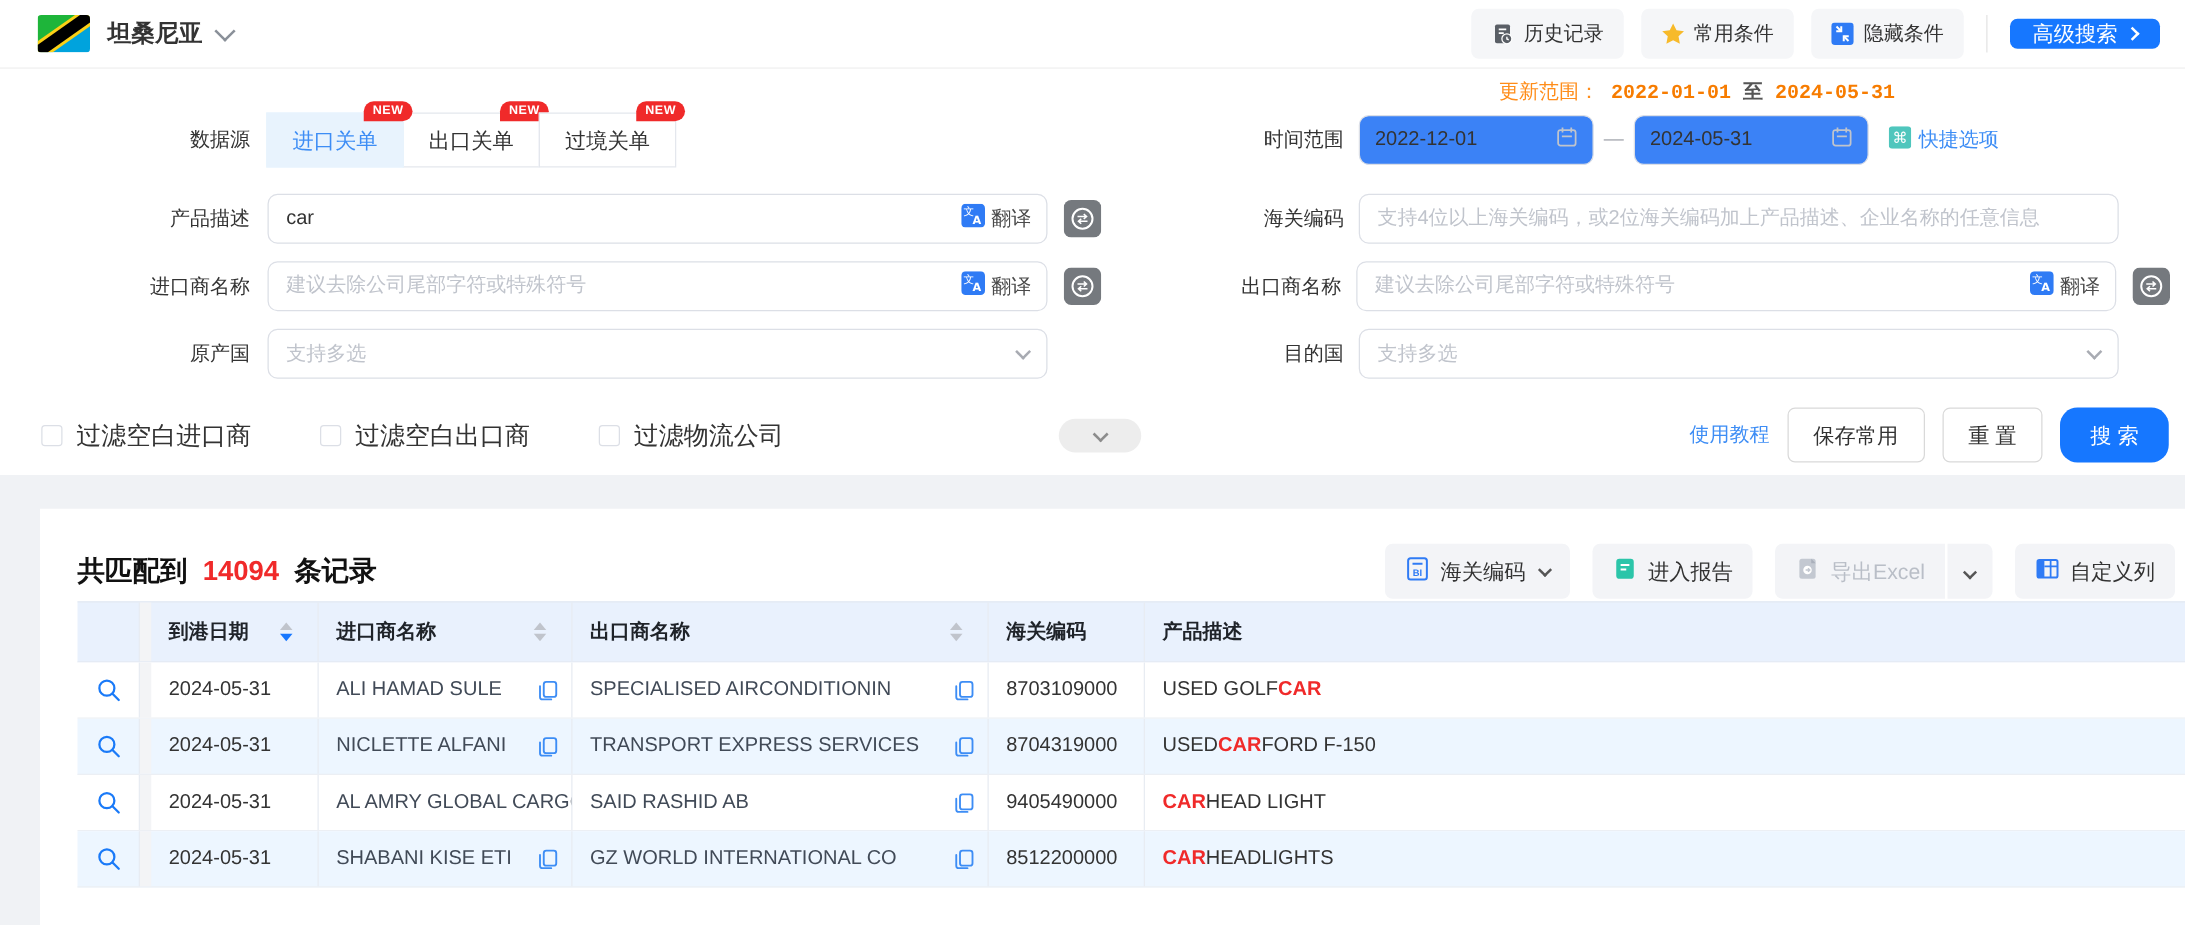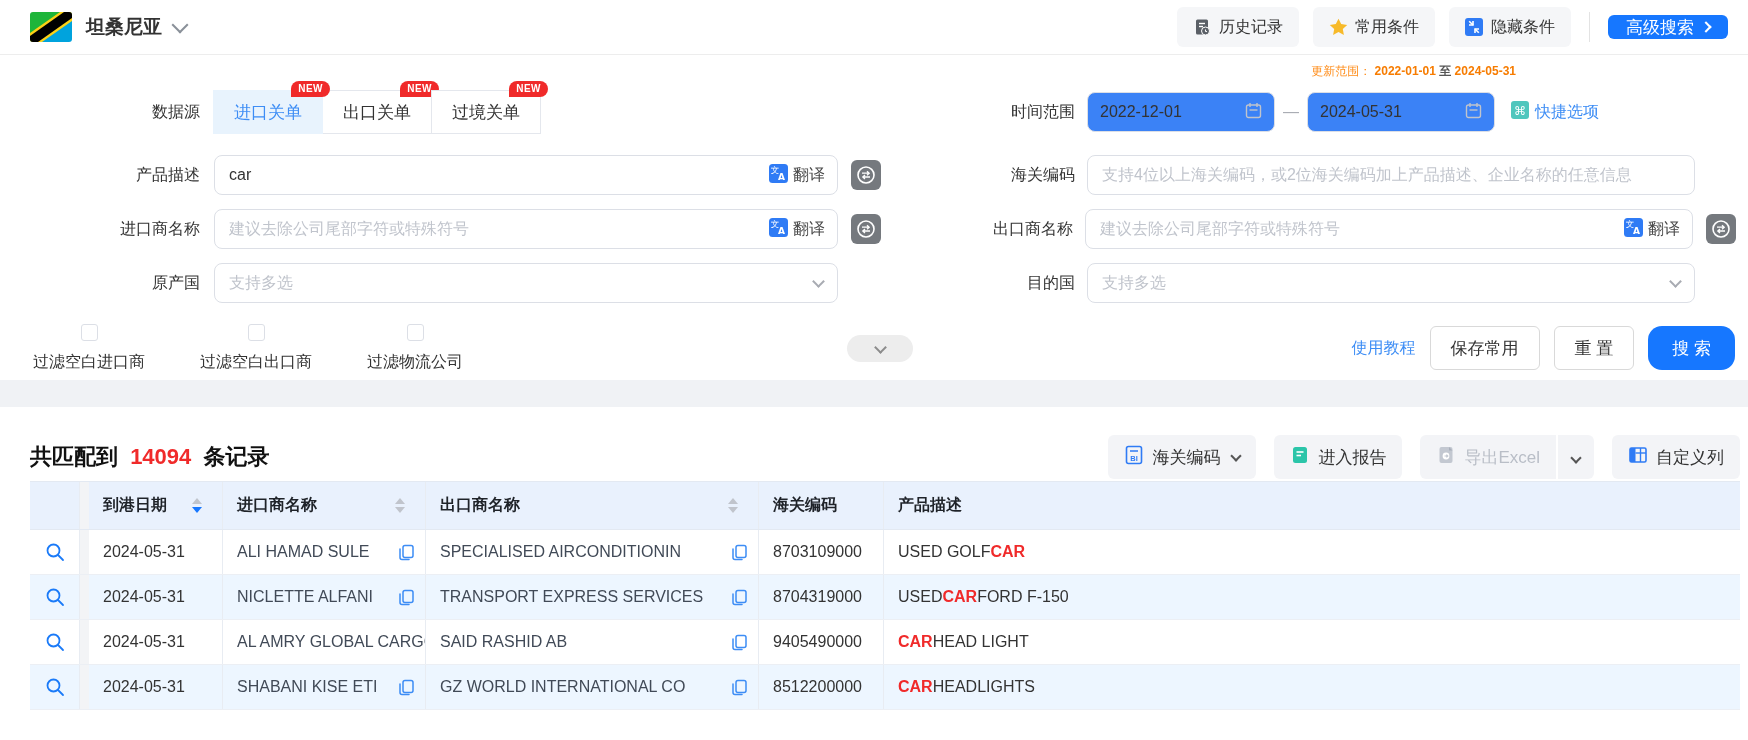--- a/index.html
+++ b/index.html
@@ -17,21 +17,21 @@
     font-size:16px; color:#333; display:flex; align-items:center; gap:8px; cursor:pointer;
     font-family:inherit; }
   .tb-divider { width:1px; height:30px; background:#e3e3e3; margin:0 4px; }
   .tb-primary { height:24px; background:#1677ff; color:#fff; border:none; border-radius:6px;
     padding:0 18px; font-size:17px; display:flex; align-items:center; gap:8px; cursor:pointer;
     font-family:inherit; }
   .chev-r { width:8px; height:8px; border-right:2px solid #fff; border-top:2px solid #fff;
     transform:rotate(45deg); display:inline-block; }
 
   .form-card { position:relative; background:#fff; height:325px; padding-top:35px; }
-  .update-range { position:absolute; top:8px; right:232px; font-size:12px; color:#ff8d1a; }
+  .update-range { position:absolute; top:8px; right:232px; font-size:16px; color:#ff8d1a;font-family:Liberation Mono, monospace; }
   .update-range b { color:#f77c00; }
   .update-range .joiner { color:#555; font-weight:bold; }
 
   .frow { display:flex; align-items:center; padding-left:28px; margin-bottom:14px; }
   .row-tabs { margin-bottom:21px; }
   .flabel { width:172px; text-align:right; margin-right:14px; font-size:16px; color:#333; flex:0 0 auto; }
   .tabs { display:flex; }
   .tab { position:relative; width:110px; height:44px; background:#fff; border:1px solid #e4e7ed;
     margin-left:-1px; display:flex; align-items:center; justify-content:center; font-size:17px;
     color:#333; cursor:pointer; }
@@ -58,33 +58,33 @@
   .rgroup .input-box, .rgroup .select-box { width:608px; }
   .rgroup-time { position:absolute; left:990px; top:35px; height:44px; display:flex; align-items:center; }
   .date-box { width:188px; height:40px; border:1px solid #dcdfe6; border-radius:8px; background:#3b82f6;
     display:flex; align-items:center; padding:0 12px; font-size:16px; color:#333; cursor:pointer; }
   .date-box .dval { flex:1; }
   .date-dash { margin:0 8px; color:#a8abb2; }
   .quick-opt { display:flex; align-items:center; gap:6px; margin-left:16px; color:#3d8df5;
     font-size:16px; cursor:pointer; }
 
   .frow-last { display:flex; align-items:center; padding-left:33px; margin-top:23px; position:relative; height:44px; }
-  .cb-item { display:flex; align-items:center; gap:11px; margin-right:55px; font-size:16px; color:#333; cursor:pointer;flex-direction:column; }
+  .cb-item { display:flex; align-items:center; gap:11px; margin-right:55px; font-size:20px; color:#333; cursor:pointer; }
   .cb { width:17px; height:17px; border:1px solid #dcdfe6; border-radius:3px; background:#fff; flex:0 0 auto; }
   .collapse-pill { position:absolute; left:847px; top:9px; width:66px; height:27px; background:#ededed;
     border:none; border-radius:14px; display:flex; align-items:center; justify-content:center; cursor:pointer; }
   .collapse-pill .chev { width:9px; height:9px; border-color:#8c8c8c; margin-top:-3px; }
   .form-actions { margin-left:auto; display:flex; align-items:center; gap:14px; margin-right:13px; }
   .link-btn { color:#3d8df5; font-size:16px; background:none; border:none; cursor:pointer; font-family:inherit; }
   .ghost-btn { height:44px; padding:0 20px; background:#fff; border:1px solid #d9d9d9; border-radius:6px;
     font-size:17px; color:#333; cursor:pointer; font-family:inherit; }
   .primary-btn { height:44px; padding:0 24px; background:#1677ff; border:none; border-radius:14px;
     font-size:17px; color:#fff; cursor:pointer; font-family:inherit; }
 
-  .results-card { background:#fff; margin-top:27px; height:333px; }
+  .results-card { background:#fff; margin-top:27px; height:333px;margin-left:32px; }
   .results-head { display:flex; align-items:center; padding:26px 8px 0 30px; height:74px; }
   .results-title { font-size:22px; font-weight:bold; color:#111; }
   .results-title .count { color:#f02a2a; margin:0 6px; }
   .results-toolbar { margin-left:auto; display:flex; align-items:center; gap:18px; }
   .rt-btn { height:44px; background:#f3f4f7; border:none; border-radius:6px; padding:0 16px;
     font-size:17px; color:#333; display:flex; align-items:center; gap:8px; cursor:pointer; font-family:inherit; }
   .rt-btn .chev { width:8px; height:8px; border-color:#555; margin-top:-3px; margin-left:4px; }
   .rt-btn.disabled { color:#b9bec7; cursor:default; }
   .export-group { display:flex; gap:2px; }
   .export-group .rt-btn { border-radius:6px 0 0 6px; }

